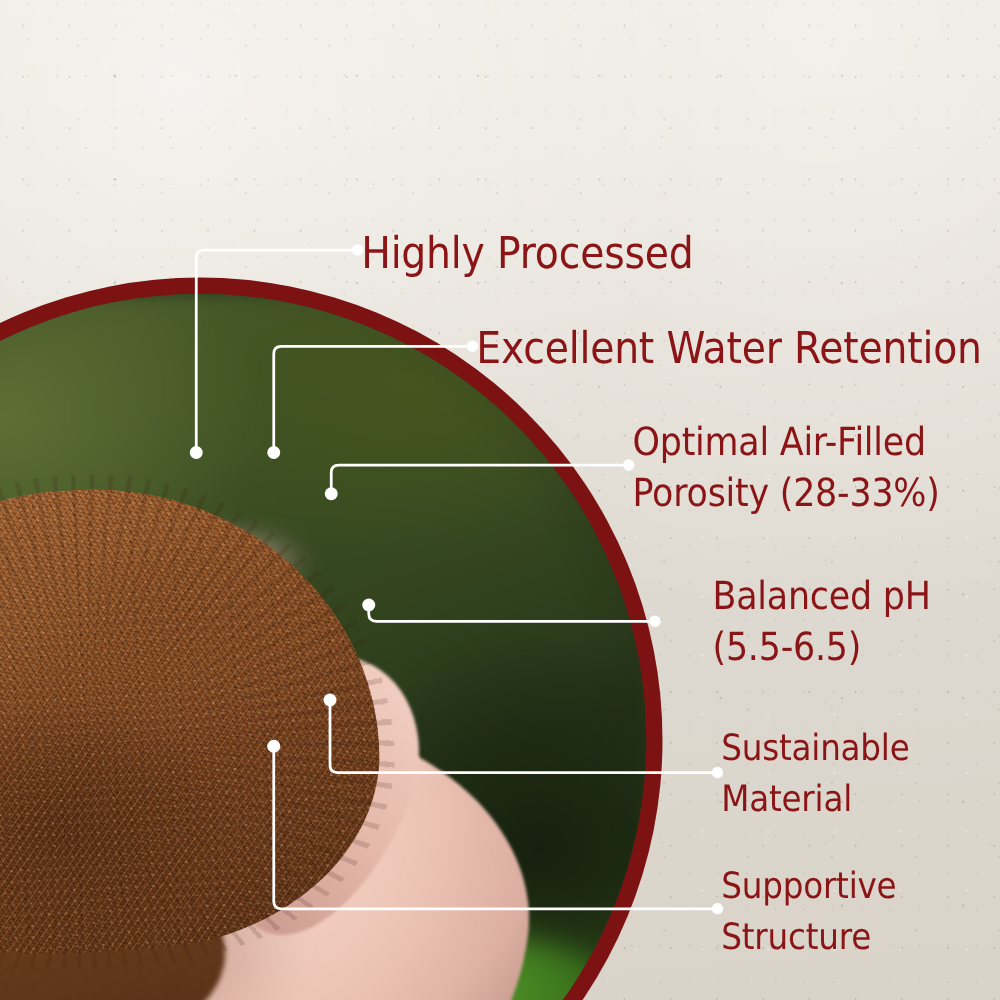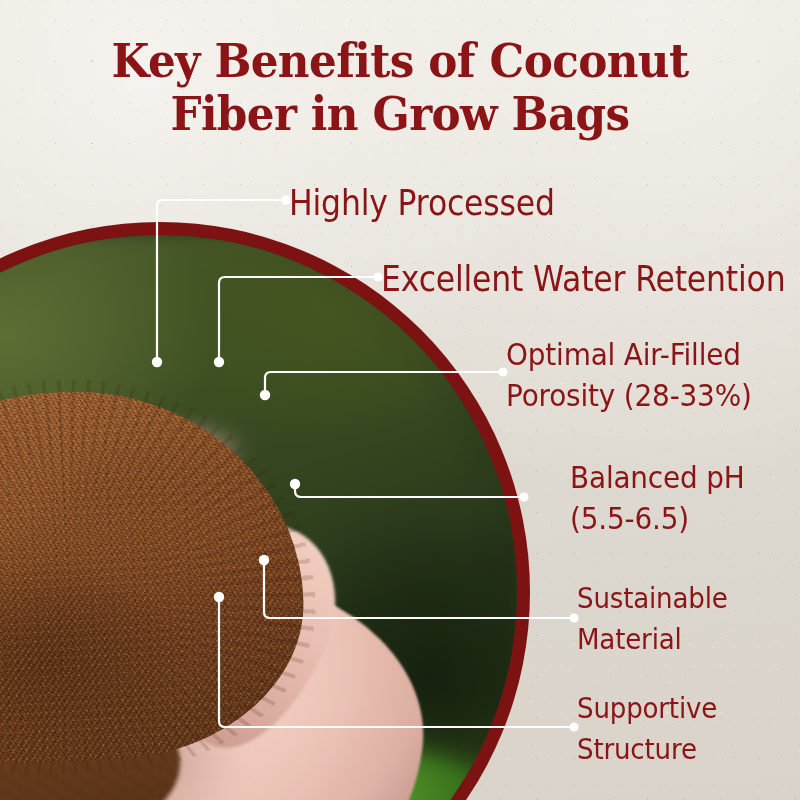--- a/index.html
+++ b/index.html
@@ -301,24 +301,20 @@
         <div class="coir">
           <div class="coir-tex"></div>
           <div class="coir-strands"></div>
         </div>
 
         <div class="vignette"></div>
       </div>
     </div>
   </div>
 
-  <div class="title-block">
-    <span class="title-line">Key Benefits of Coconut</span>
-    <span class="title-line">Fiber in Grow Bags</span>
-  </div>
 
   <svg class="connectors" width="800" height="800" viewBox="0 0 800 800">
     <g fill="none" stroke="#ffffff" stroke-width="2.2" stroke-linecap="round" stroke-linejoin="round">
       <path d="M157,362 L157,206 Q157,200 163,200 L286,200"></path>
       <path d="M219,362 L219,283 Q219,277 225,277 L378,277"></path>
       <path d="M265,395 L265,378 Q265,372 271,372 L503,372"></path>
       <path d="M295,484 L295,491 Q295,497 301,497 L524,497"></path>
       <path d="M264,560 L264,612 Q264,618 270,618 L574,618"></path>
       <path d="M219,597 L219,721 Q219,727 225,727 L574,727"></path>
     </g>

